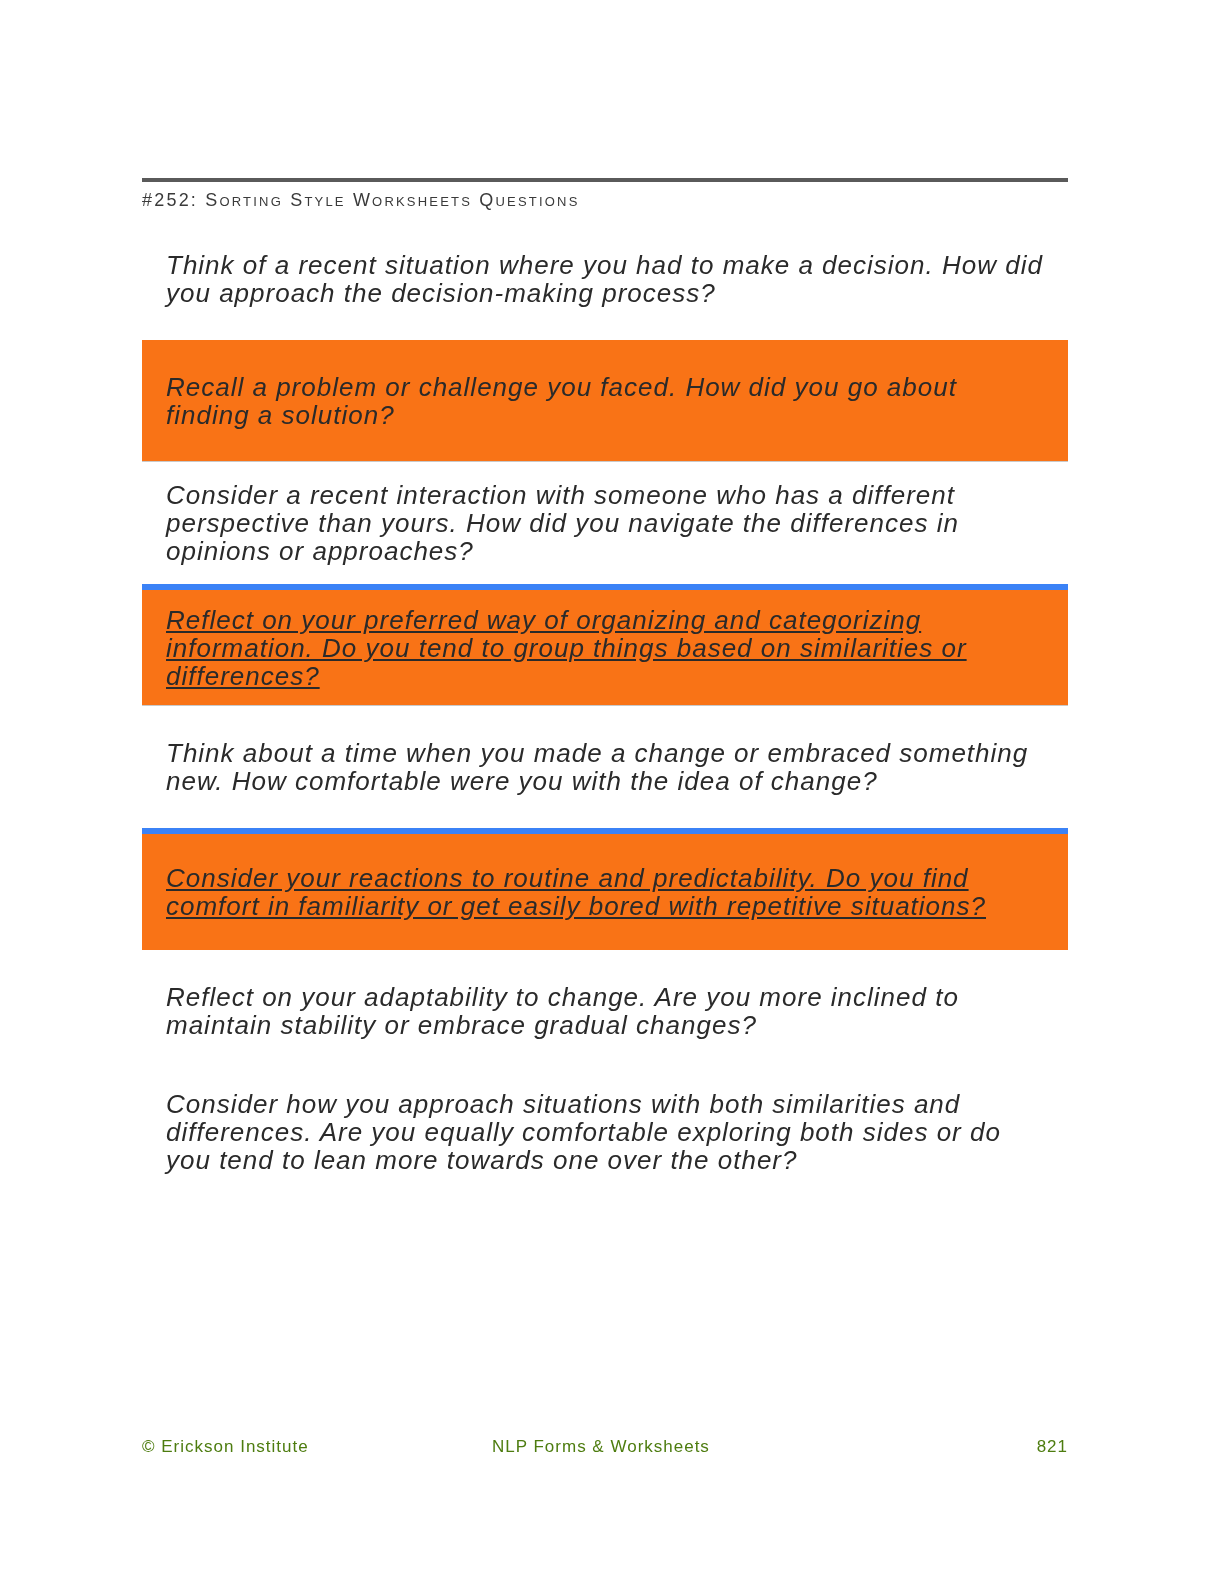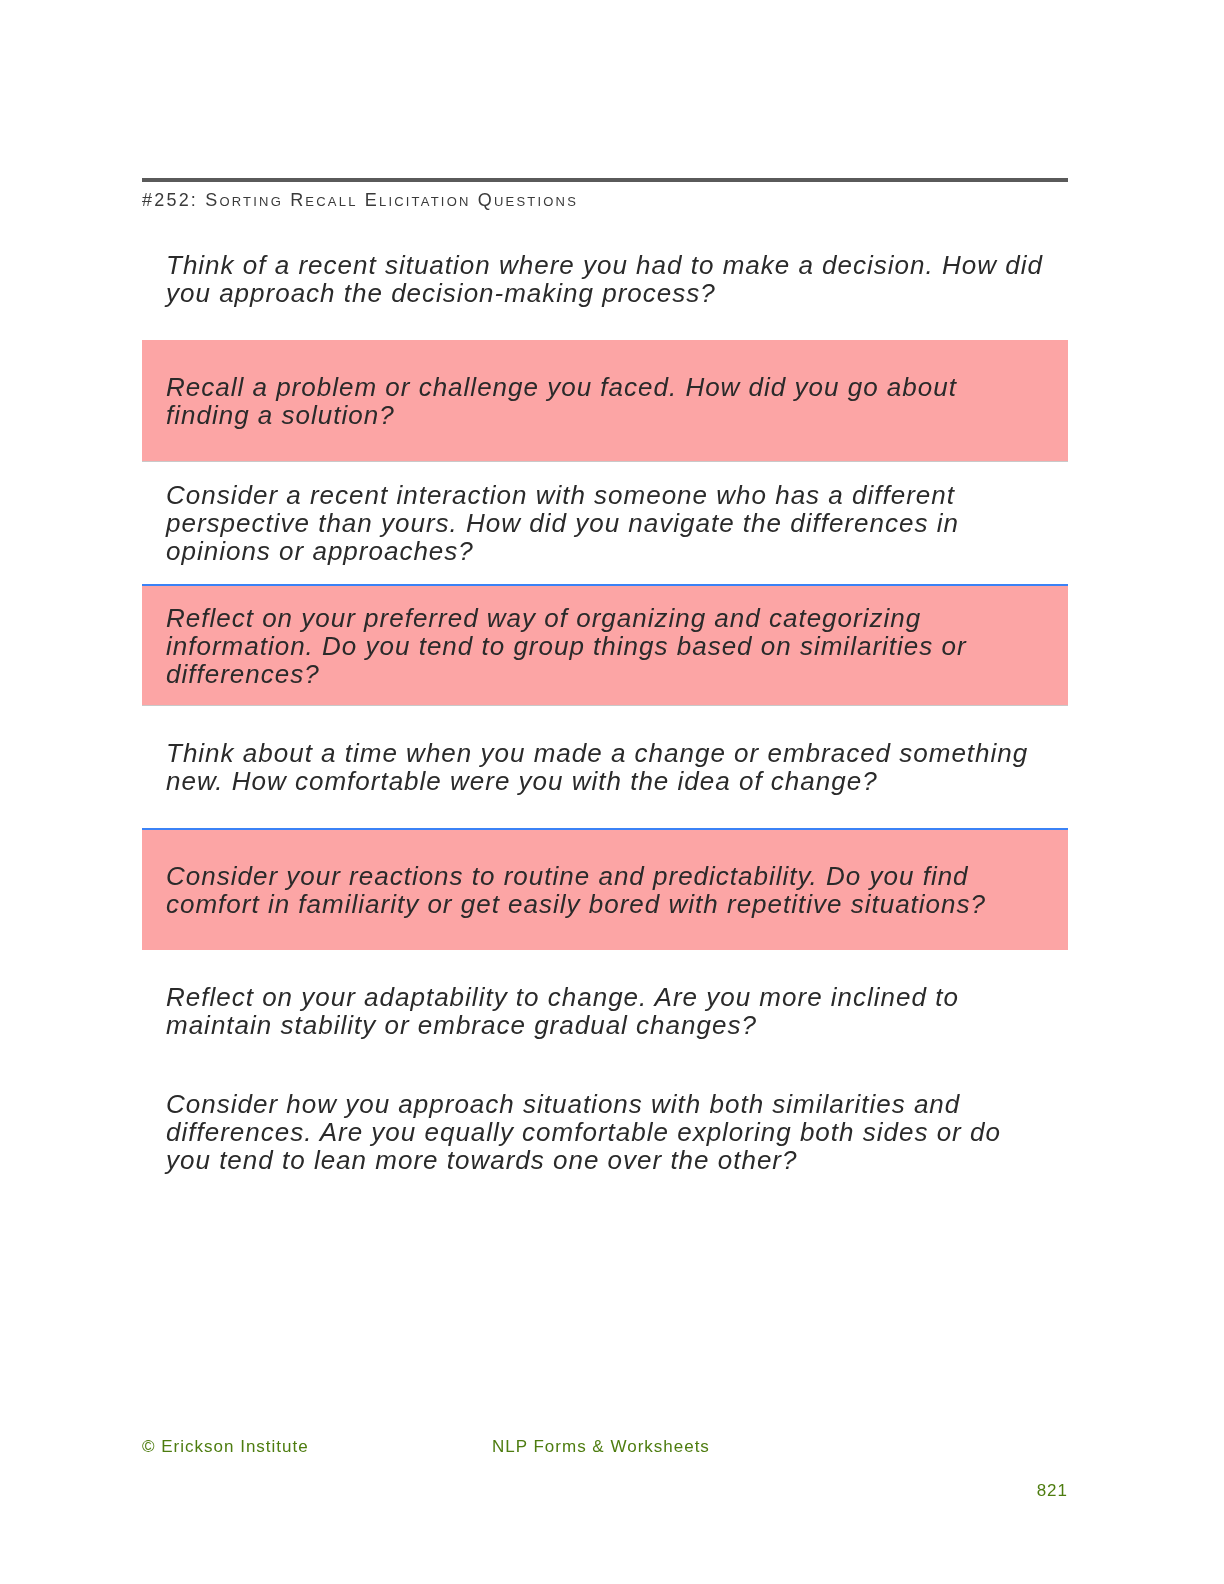--- a/index.html
+++ b/index.html
@@ -2,35 +2,35 @@
 <html><head>
   <meta charset="utf-8">
   <style>
     html, body { margin: 0; padding: 0; background: #ffffff; }
     body { width: 1224px; height: 1584px; position: relative; font-family: "Liberation Sans", "DejaVu Sans", sans-serif; color: #2a2a2a; }
     .page { position: absolute; left: 142px; top: 178px; width: 926px; }
     .top-rule { height: 4px; background: #5a5a5a; }
     .title { margin-top: 6px; height: 34px; font-size: 18px; letter-spacing: 2.2px; color: #3a3a3a; font-variant: small-caps; line-height: 24px; }
     .rows { position: absolute; left: 0; top: 40px; width: 926px; }
     .row { box-sizing: border-box; width: 926px; height: 122px; display: flex; align-items: center; padding: 0 24px; }
-    .row.gray { background: #fca5a5; }
-    .row.border-top { border-top: 2px solid #3b82f6; }
+    .row.gray { background: #f97316; }
+    .row.border-top { border-top: 6px solid #3b82f6; text-decoration: underline; }
     .row.border-bottom { border-bottom: 1px solid #c9c9c9; }
     .q { font-style: italic; font-size: 26px; line-height: 28px; letter-spacing: 1px; color: #2a2a2a; }
     .footer { position: absolute; top: 1437px; left: 142px; width: 926px; height: 24px; font-size: 17px; letter-spacing: 1px; color: #4d7c0f; }
     .footer .left { position: absolute; left: 0; }
     .footer .center { position: absolute; left: 350px; }
-    .footer .right { position: absolute; right: 0; margin-top: 44px; }
+    .footer .right { position: absolute; right: 0; }
   </style>
 </head>
 <body>
 
 <div class="page">
   <div class="top-rule"></div>
-  <div class="title">#252: Sorting Recall Elicitation Questions</div>
+  <div class="title">#252: Sorting Style Worksheets Questions</div>
 
   <div class="rows">
     <div class="row">
       <div class="q">Think of a recent situation where you had to make a decision. How did you approach the decision-making process?</div>
     </div>
     <div class="row gray border-bottom">
       <div class="q">Recall a problem or challenge you faced. How did you go about finding a solution?</div>
     </div>
     <div class="row">
       <div class="q">Consider a recent interaction with someone who has a different perspective than yours. How did you navigate the differences in opinions or approaches?</div>

